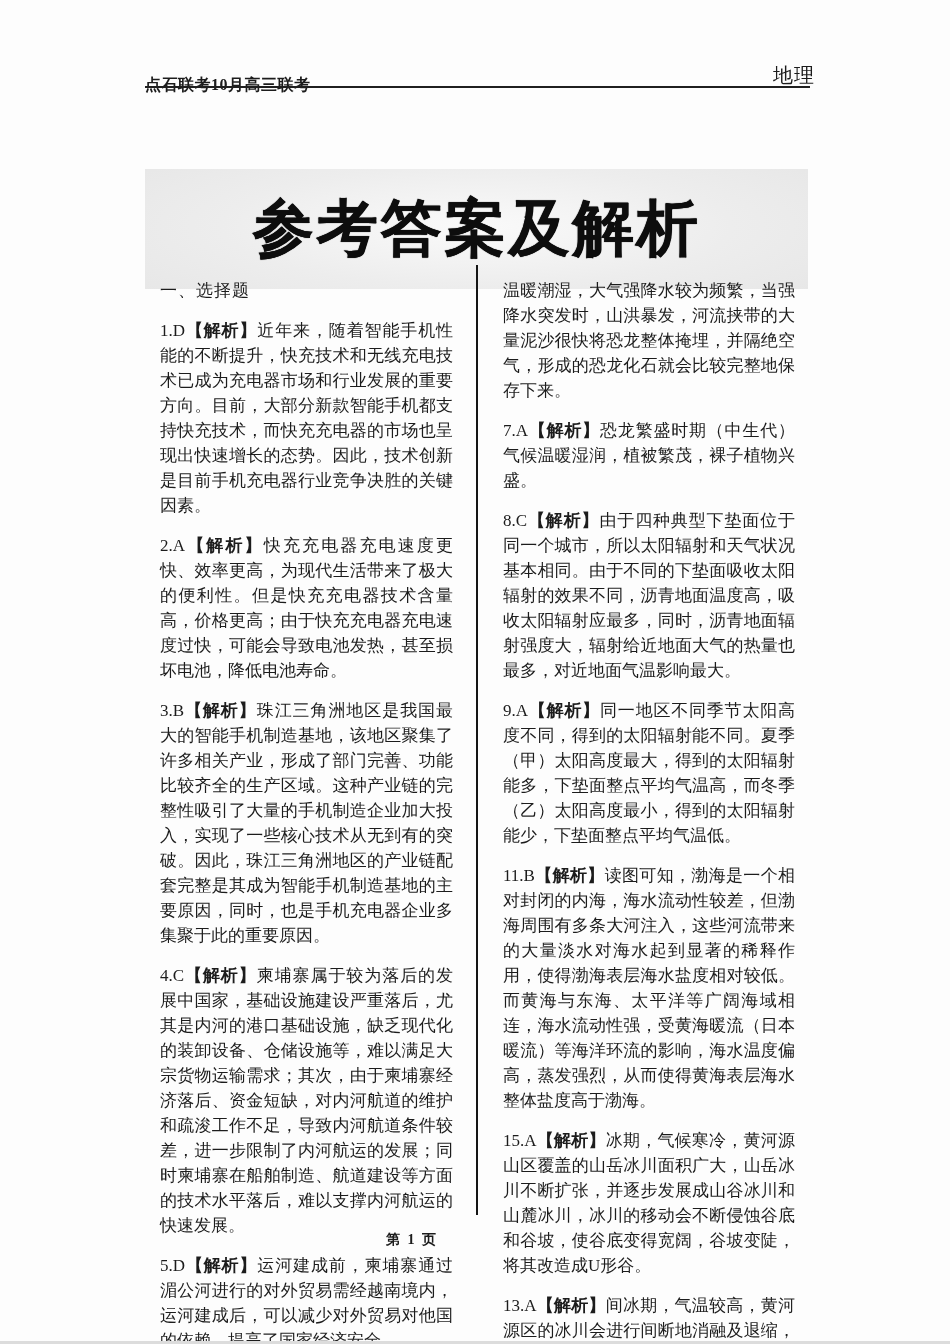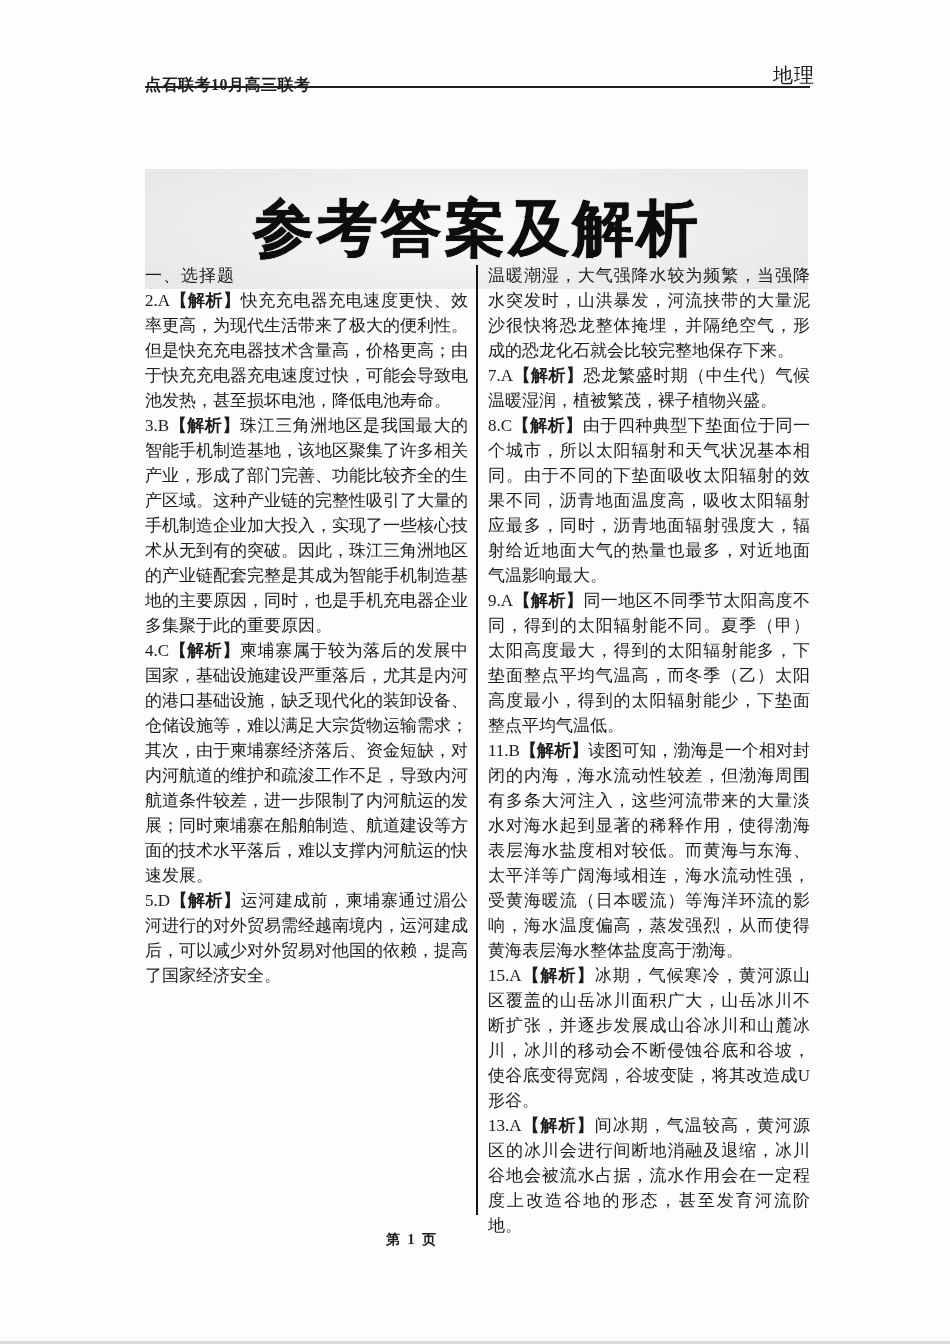--- a/index.html
+++ b/index.html
@@ -47,21 +47,21 @@
   .col{
     position:absolute;top:263px;width:323px;
   }
   .col-left{left:145px;}
   .col-right{left:488px;width:322px;}
   .col-divider{
     position:absolute;left:476px;top:265px;width:2px;height:950px;
     background:#151515;
   }
   .col p{
-    margin:0;
+    margin:15px;
     font-size:17px;
     line-height:25px;
     text-align:justify;
   }
   .section-heading{letter-spacing:1px;}
   .tag{font-weight:bold;}
   .footer{
     position:absolute;left:0;top:1231px;width:824px;
     text-align:center;font-size:14px;font-weight:bold;letter-spacing:2px;
   }
@@ -74,20 +74,21 @@
   <div class="header-left">点石联考10月高三联考</div>
   <div class="header-right">地理</div>
   <div class="header-rule"></div>
 
   <div class="banner">
     <div class="banner-title">参考答案及解析</div>
   </div>
 
   <div class="col col-left">
     <p class="section-heading">一、选择题</p>
+    <p><span class="prefix">1.D</span><span class="tag">【解析】</span><span>近年来，随着智能手机性能的不断提升，快充技术和无线充电技术已成为充电器市场和行业发展的重要方向。目前，大部分新款智能手机都支持快充技术，而快充充电器的市场也呈现出快速增长的态势。因此，技术创新是目前手机充电器行业竞争决胜的关键因素。</span></p>
     <p><span class="prefix">2.A</span><span class="tag">【解析】</span><span>快充充电器充电速度更快、效率更高，为现代生活带来了极大的便利性。但是快充充电器技术含量高，价格更高；由于快充充电器充电速度过快，可能会导致电池发热，甚至损坏电池，降低电池寿命。</span></p>
     <p><span class="prefix">3.B</span><span class="tag">【解析】</span><span>珠江三角洲地区是我国最大的智能手机制造基地，该地区聚集了许多相关产业，形成了部门完善、功能比较齐全的生产区域。这种产业链的完整性吸引了大量的手机制造企业加大投入，实现了一些核心技术从无到有的突破。因此，珠江三角洲地区的产业链配套完整是其成为智能手机制造基地的主要原因，同时，也是手机充电器企业多集聚于此的重要原因。</span></p>
     <p><span class="prefix">4.C</span><span class="tag">【解析】</span><span>柬埔寨属于较为落后的发展中国家，基础设施建设严重落后，尤其是内河的港口基础设施，缺乏现代化的装卸设备、仓储设施等，难以满足大宗货物运输需求；其次，由于柬埔寨经济落后、资金短缺，对内河航道的维护和疏浚工作不足，导致内河航道条件较差，进一步限制了内河航运的发展；同时柬埔寨在船舶制造、航道建设等方面的技术水平落后，难以支撑内河航运的快速发展。</span></p>
     <p><span class="prefix">5.D</span><span class="tag">【解析】</span><span>运河建成前，柬埔寨通过湄公河进行的对外贸易需经越南境内，运河建成后，可以减少对外贸易对他国的依赖，提高了国家经济安全。</span></p>
   </div>
 
   <div class="col-divider"></div>
 
   <div class="col col-right">
     <p><span>温暖潮湿，大气强降水较为频繁，当强降水突发时，山洪暴发，河流挟带的大量泥沙很快将恐龙整体掩埋，并隔绝空气，形成的恐龙化石就会比较完整地保存下来。</span></p>

